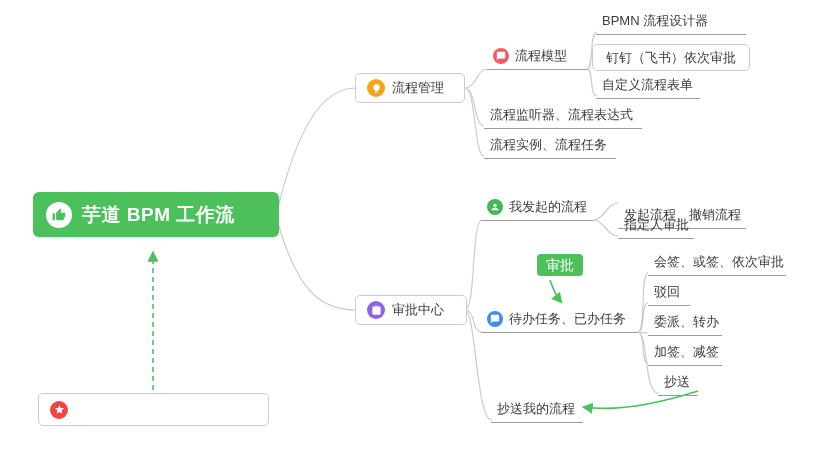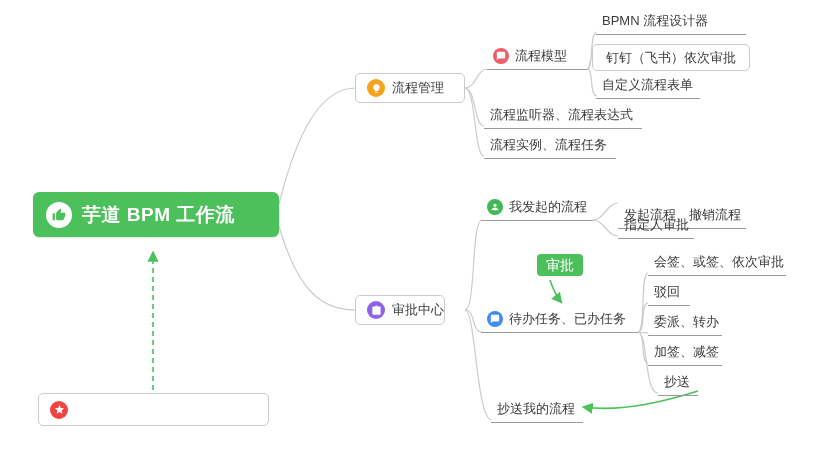--- a/index.html
+++ b/index.html
@@ -16,21 +16,21 @@
     font-size:19px;font-weight:bold;letter-spacing:.5px;
     box-shadow:0 1px 2px rgba(0,0,0,.12);
   }
   .root-ic{width:26px;height:26px;background:#fff;border-radius:50%;display:flex;align-items:center;justify-content:center;flex:0 0 auto;}
   
   .box-node{
     background:#fff;border:1px solid #ccc;border-radius:5px;display:flex;align-items:center;
     gap:7px;padding:0 11px;font-size:13px;
   }
   .n-process{left:355px;top:73px;width:110px;height:30px;}
-  .n-approval{left:355px;top:295px;width:90px;height:30px;align-items:center;}
+  .n-approval{left:355px;top:295px;width:112px;height:30px;align-items:center;}
   .n-ding{left:592px;top:44px;width:158px;height:27px;justify-content:center;gap:0;padding:0 6px;}
   .n-oa{left:38px;top:393px;width:231px;height:33px;}
   
   .line-node{
     display:flex;align-items:center;gap:6px;border-bottom:1px solid #9b9b9b;
     padding:2px 5px 4px 6px;font-size:13px;
   }
   .n-model{left:487px;top:45px;width:100px;}
   .n-bpmn{left:596px;top:10px;width:150px;}
   .n-custom{left:596px;top:74px;width:104px;}

